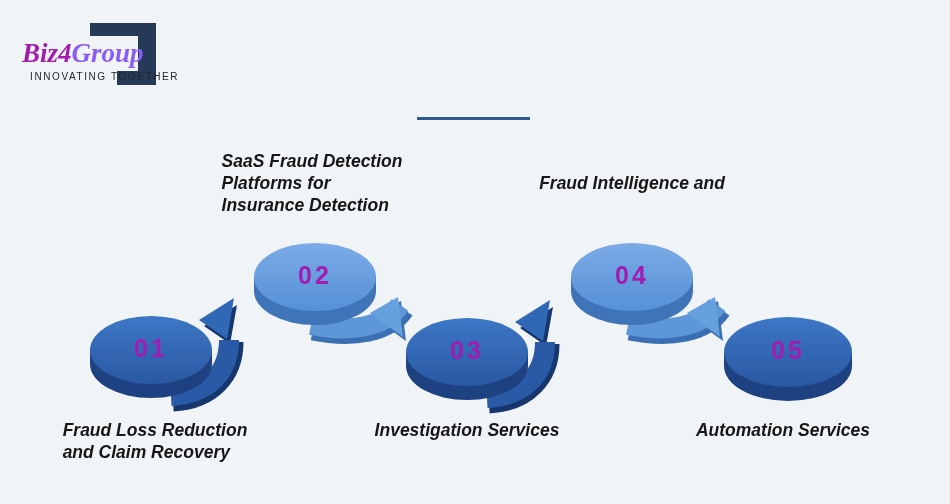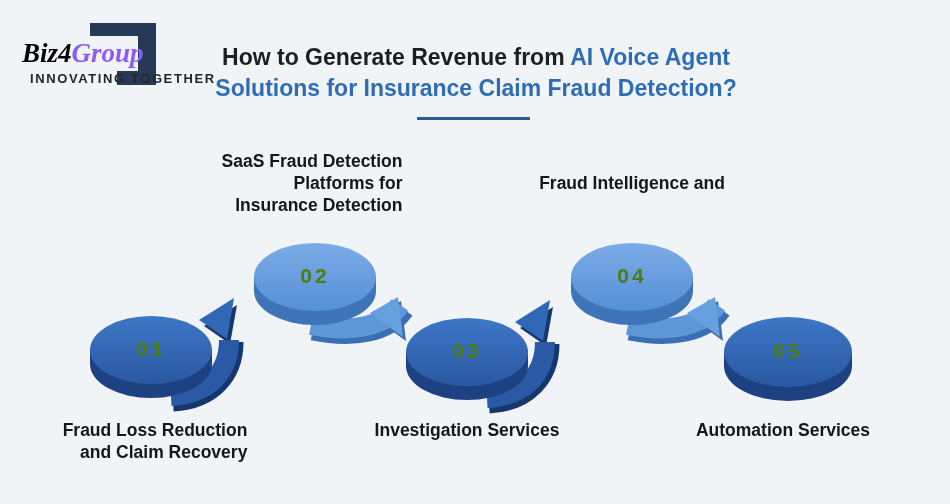--- a/index.html
+++ b/index.html
@@ -10,51 +10,51 @@
   }
 
   
   .logo { position:absolute; left:20px; top:18px; width:160px; height:80px; }
   .logo-bracket { position:absolute; left:70px; top:5px; }
   .brand {
     position:absolute; left:2px; top:20px; width:140px;
     font-family:"Liberation Serif", serif; font-style:italic; font-weight:700;
     font-size:27px; white-space:nowrap; z-index:2;
   }
-  .brand .blue { color:#000000; }
+  .brand .blue { color:#a21caf; }
   .brand .dark { color:#8b5cf6; }
   .tagline {
     position:absolute; left:10px; top:53px; width:120px; z-index:2;
-    font-size:13px; letter-spacing:1.6px; color:#23272b; font-weight:700;
+    font-size:10px; letter-spacing:1.6px; color:#23272b; font-weight:400;
     white-space:nowrap;
   }
 
   
   .title {
     position:absolute; left:180px; top:42px; width:592px;
     text-align:center; font-weight:700; font-size:23px; line-height:31px;
   }
   .title .t-dark { color:#1e1e1e; }
   .title .t-accent { color:#2e6cb7; }
   .title-underline {
     position:absolute; left:417px; top:117px; width:113px; height:3px;
     background:#2c5c8f;
   }
 
   
   .step-svg { position:absolute; }
   .step-num {
     position:absolute; transform:translate(-50%,-54%);
-    color:#4d7c0f; font-weight:700; font-size:21px; letter-spacing:3px;
+    color:#a21caf; font-weight:700; font-size:25px; letter-spacing:3px;
     z-index:3; white-space:nowrap;
   }
   .step-label {
     position:absolute; transform:translateX(-50%);
-    text-align:right; color:#161616; font-weight:700;
-    font-size:17.5px; line-height:22px; white-space:nowrap;
+    text-align:left; color:#161616; font-weight:700;
+    font-size:17.5px; line-height:22px; white-space:nowrap;font-style:italic;
   }
   .step-label span { display:block; }
 </style>
 </head>
 <body>
 
 <div class="canvas">
 
   <svg width="0" height="0" style="position:absolute" aria-hidden="true">
     <defs>
@@ -70,24 +70,20 @@
   </svg>
 
   <div class="logo">
     <svg class="logo-bracket" width="66" height="62" viewBox="0 0 66 62">
       <path d="M0,0 H66 V62 H27 V48 H48 V13 H0 Z" fill="#263a57"></path>
     </svg>
     <div class="brand"><span class="blue">Biz</span><span class="blue">4</span><span class="dark">Group</span></div>
     <div class="tagline">INNOVATING TOGETHER</div>
   </div>
 
-  <div class="title">
-    <div><span class="t-dark">How to Generate Revenue from</span> <span class="t-accent">AI Voice Agent</span></div>
-    <div class="t-accent">Solutions for Insurance Claim Fraud Detection?</div>
-  </div>
   <div class="title-underline"></div>
 
   <svg class="step-svg" style="left:87px; top:268px" width="185" height="150" viewBox="0 0 185 150">
     <path d="M86 132 C124 130 145 106 145 74" fill="none" stroke="#16366e" stroke-width="23"></path>
     <polygon points="150,37 143,76 117,58" fill="#16366e"></polygon>
     <path d="M84 128 C122 126 142 104 142 72" fill="none" stroke="#2a5aa5" stroke-width="20"></path>
     <polygon points="147,30 140,71 112,52" fill="#3168b6"></polygon>
     <ellipse cx="64" cy="96" rx="61" ry="34" fill="#1d4181"></ellipse>
     <rect x="3" y="82" width="122" height="14" fill="#1d4181"></rect>
     <ellipse cx="64" cy="82" rx="61" ry="34" fill="url(#gDarkTop)"></ellipse>

